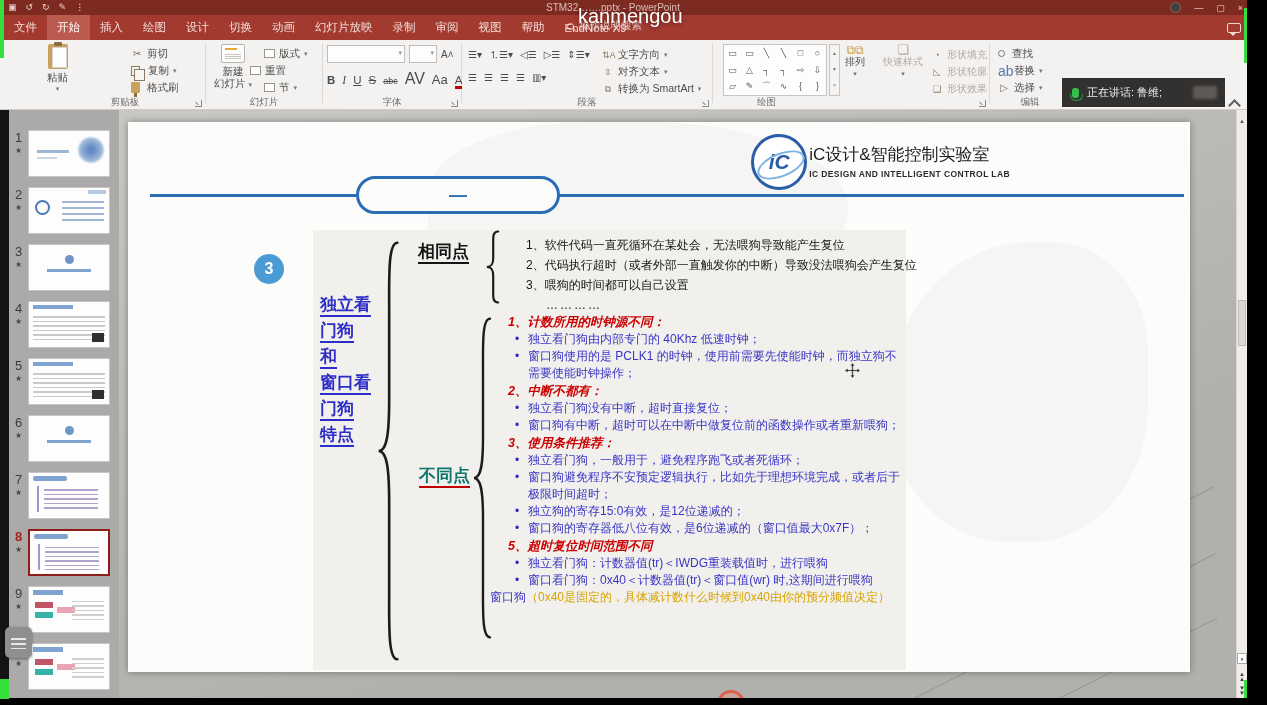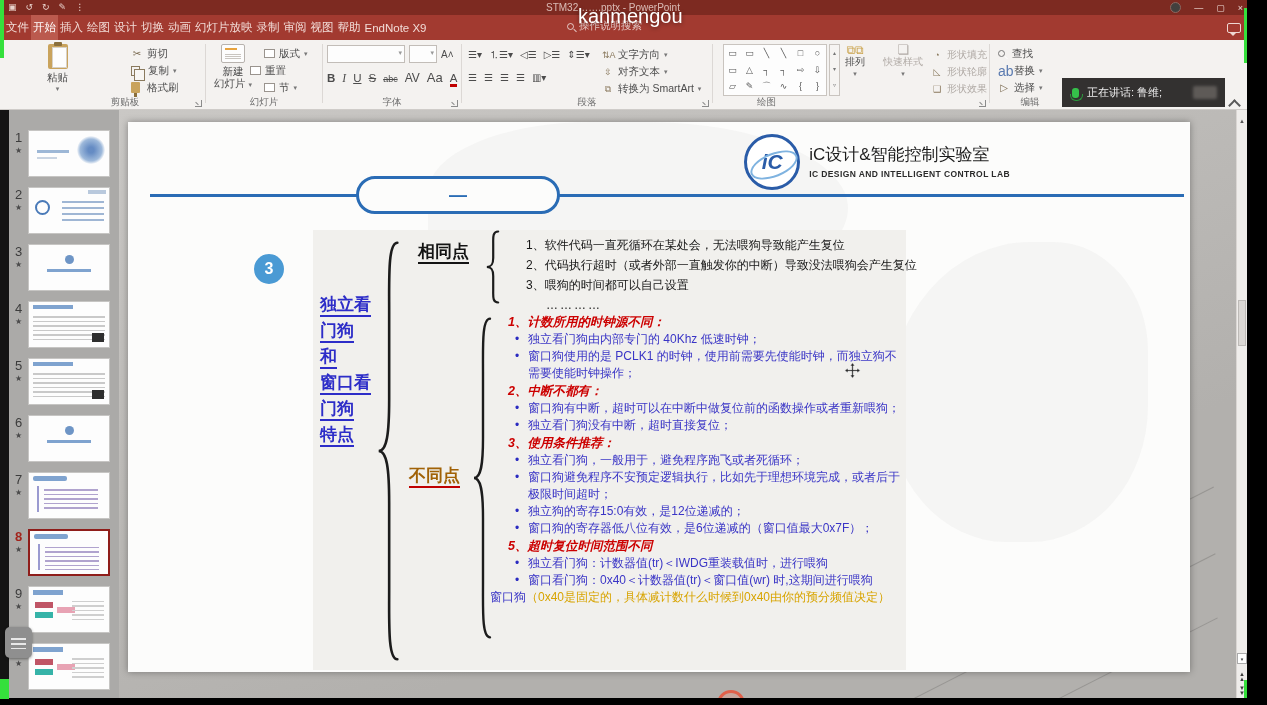--- a/index.html
+++ b/index.html
@@ -9,21 +9,21 @@
 
 .titlebar{position:absolute;left:0;top:0;width:1247px;height:15px;background:#7d2a21;z-index:10}
 .qat{position:absolute;left:8px;top:1px;display:flex;gap:9px;font-size:9px;color:#e9d2cc}
 .qat span{line-height:13px}
 .title-text{position:absolute;left:546px;top:2px;font-size:10px;color:#f0ddd8;opacity:.8;white-space:nowrap}
 .winbtns{position:absolute;right:4px;top:0;height:15px;display:flex;align-items:center;gap:13px;color:#ecd8d3;font-size:9px}
 .avatar{width:11px;height:11px;border-radius:50%;background:#42403e;border:1px solid #8d6760}
 
 
 .tabrow{position:absolute;left:0;top:15px;width:1247px;height:25px;background:#a23a30;display:flex;padding-left:4px;z-index:10}
-.tab{color:#f2dcd7;font-size:11.5px;padding:0 2px;display:flex;align-items:center;white-space:nowrap}
+.tab{color:#f2dcd7;font-size:11.5px;padding:0 10px;display:flex;align-items:center;white-space:nowrap}
 .tab.active{background:#bb5a4e;color:#fff}
 .searchbox{position:absolute;left:567px;top:19px;display:flex;align-items:center;gap:5px;color:rgba(255,255,255,.72);font-size:10.5px;z-index:11}
 .search-ic{width:7px;height:7px;border:1.3px solid rgba(255,255,255,.7);border-radius:50%;position:relative}
 .search-ic::after{content:"";position:absolute;left:5px;top:6px;width:4px;height:1.3px;background:rgba(255,255,255,.7);transform:rotate(45deg)}
 .watermark{position:absolute;left:578px;top:5px;font-size:20px;color:#fff;text-shadow:0 1px 4px rgba(0,0,0,.45);z-index:45;font-weight:400}
 .comment-ic{position:absolute;right:26px;top:23px;width:14px;height:10px;border:1.4px solid #efd7d2;border-radius:2px;z-index:11}
 .comment-ic::after{content:"";position:absolute;left:2px;top:9px;border:3px solid transparent;border-top-color:#efd7d2}
 
 
 .ribbon{position:absolute;left:0;top:40px;width:1247px;height:70px;background:#f4f2f0;border-bottom:1px solid #cfccc9;display:flex;padding-left:45px;z-index:9;color:#4c4c4c}
@@ -95,35 +95,35 @@
 .v-chips .d2{left:6px;top:15px;width:18px;height:6px;background:#c05566;box-shadow:0 10px 0 #36b3a8,22px 5px 0 0 #e8a3b4}
 .v-chips .d3{right:5px;top:11px;width:32px;height:24px;background:repeating-linear-gradient(#0000 0 3px,#cfcfcf 3px 4.5px)}
 
 
 .slide{position:absolute;left:128px;top:122px;width:1062px;height:550px;background:#fcfcfb;box-shadow:0 0 7px rgba(0,0,0,.35)}
 .blob{position:absolute;background:rgba(110,110,110,.05);border-radius:45% 55% 60% 40%}
 .hl{position:absolute;height:3px;background:#2a6cb5}
 .banner{position:absolute;left:228px;top:54px;width:204px;height:38px;border:3px solid #2a6cb5;border-radius:26px;display:flex;align-items:center;justify-content:center;gap:12px;background:#fcfcfb}
 .banner-t{font-size:24px;font-weight:bold;color:#1f63ad;letter-spacing:2px;white-space:nowrap}
 .banner-dash{color:#2a6cb5;font-weight:bold;font-size:18px}
-.logo{position:absolute;right:180px;top:12px;display:flex;align-items:flex-start;gap:9px}
+.logo{position:absolute;right:180px;top:12px;display:flex;align-items:flex-start;gap:2px}
 .logo-c{width:56px;height:56px;border:3px solid #2a5ca8;border-radius:50%;position:relative;display:flex;align-items:center;justify-content:center;background:#fff}
 .logo-ic{font-size:21px;font-weight:bold;font-style:italic;color:#2a5ca8}
 .logo-c::after{content:"";position:absolute;left:2px;top:16px;width:46px;height:20px;border:2px solid #7fb3e0;border-radius:50%;transform:rotate(-22deg)}
 .logo-cn{font-size:17px;font-weight:normal;color:#1c1c1c;margin-top:9px;white-space:nowrap}
 .logo-en{font-size:8.5px;font-weight:bold;color:#2b2b2b;letter-spacing:.4px;margin-top:3px;white-space:nowrap}
 .badge{position:absolute;left:126px;top:132px;width:30px;height:30px;border-radius:50%;background:#4a9ad4;color:#fff;font-size:16px;font-weight:bold;display:flex;align-items:center;justify-content:center}
 .cpanel{position:absolute;left:185px;top:108px;width:593px;height:440px;background:#f1f0ed}
 .sidelabel{position:absolute;left:192px;top:172px}
 .sidelabel span{display:table;font-size:17px;font-weight:bold;color:#2d2dc8;border-bottom:2px solid #2d2dc8;line-height:21px;margin-bottom:3px}
 .brace{position:absolute}
 .same-label{position:absolute;left:290px;top:119px;font-size:17px;font-weight:bold;color:#141414;border-bottom:2px solid #141414;line-height:21px}
 .same-items{position:absolute;left:398px;top:113px;width:402px;font-size:12px;line-height:20px;color:#161616}
 .same-more{letter-spacing:2px;padding-left:20px;color:#161616}
-.diff-label{position:absolute;left:281px;top:343px;font-size:17px;font-weight:bold;color:#a16207;border-bottom:2px solid #c00000;line-height:21px}
+.diff-label{position:absolute;left:291px;top:343px;font-size:17px;font-weight:bold;color:#0f766e;border-bottom:2px solid #c00000;line-height:21px}
 .diff-list{position:absolute;left:380px;top:191px;width:392px;font-size:12px;line-height:17px}
 .dl-h{color:#cc0000;font-weight:bold;font-style:italic;font-size:12.5px;margin-top:1px}
 .dl-b{color:#3a35c6;padding-left:20px;position:relative}
 .dl-b::before{content:"•";position:absolute;left:7px;color:#2a2ac0}
 .dl-n{margin-left:-18px}
 .dl-n .pfx{color:#3a35c6}
 .dl-n .rest{color:#d8a400}
 .cursor{position:absolute;left:716px;top:240px;width:17px;height:17px;z-index:6}
 
 
@@ -235,21 +235,21 @@
       <div class="selbox" style="left:86px;width:28px"></div>
       <div class="fontglyphs" style="left:118px;top:9px;gap:4px;font-size:10px">
         <span>A˄</span>
       </div>
       <div class="fontglyphs" style="left:4px;top:30px">
         <span style="font-weight:bold">B</span>
         <span class="g-i">I</span>
         <span class="g-u">U</span>
         <span class="g-s">S</span>
         <span style="font-size:9px" class="g-s">abc</span>
-        <span style="font-size:12px">AV</span>
+        <span style="font-size:16px">AV</span>
         <span style="font-size:13px">Aa</span>
         <span style="border-bottom:3px solid #c00000">A</span>
       </div>
       <div class="glabel">字体</div>
       <div class="launcher"></div>
     </div>
     <div class="vsep"></div>
     <div class="rgroup" style="width:250px">
       <div class="fontglyphs" style="left:6px;top:8px;font-size:10px">
         <span>☰▾</span>
@@ -502,22 +502,22 @@
         <div>2、代码执行超时（或者外部一直触发你的中断）导致没法喂狗会产生复位</div>
         <div>3、喂狗的时间都可以自己设置</div>
         <div class="same-more">…………</div>
       </div>
     <div class="diff-label">不同点</div>
     <div class="diff-list" id="difflist">
         <div class="dl-h">1、计数所用的时钟源不同：</div>
         <div class="dl-b">独立看门狗由内部专门的 40Khz 低速时钟；</div>
         <div class="dl-b">窗口狗使用的是 PCLK1 的时钟，使用前需要先使能时钟，而独立狗不需要使能时钟操作；</div>
         <div class="dl-h">2、中断不都有：</div>
+        <div class="dl-b">独立看门狗没有中断，超时直接复位；</div>
         <div class="dl-b">窗口狗有中断，超时可以在中断中做复位前的函数操作或者重新喂狗；</div>
-        <div class="dl-b">独立看门狗没有中断，超时直接复位；</div>
         <div class="dl-h">3、使用条件推荐：</div>
         <div class="dl-b">独立看门狗，一般用于，避免程序跑飞或者死循环；</div>
         <div class="dl-b">窗口狗避免程序不安预定逻辑执行，比如先于理想环境完成，或者后于极限时间超时；</div>
         <div class="dl-b">独立狗的寄存15:0有效，是12位递减的；</div>
         <div class="dl-b">窗口狗的寄存器低八位有效，是6位递减的（窗口值最大0x7F）；</div>
         <div class="dl-h">5、超时复位时间范围不同</div>
         <div class="dl-b">独立看门狗：计数器值(tr)＜IWDG重装载值时，进行喂狗</div>
         <div class="dl-b">窗口看门狗：0x40＜计数器值(tr)＜窗口值(wr) 时,这期间进行喂狗</div>
         <div class="dl-n"><span class="pfx">窗口狗</span><span class="rest">（0x40是固定的，具体减计数什么时候到0x40由你的预分频值决定）</span></div>
       </div>

